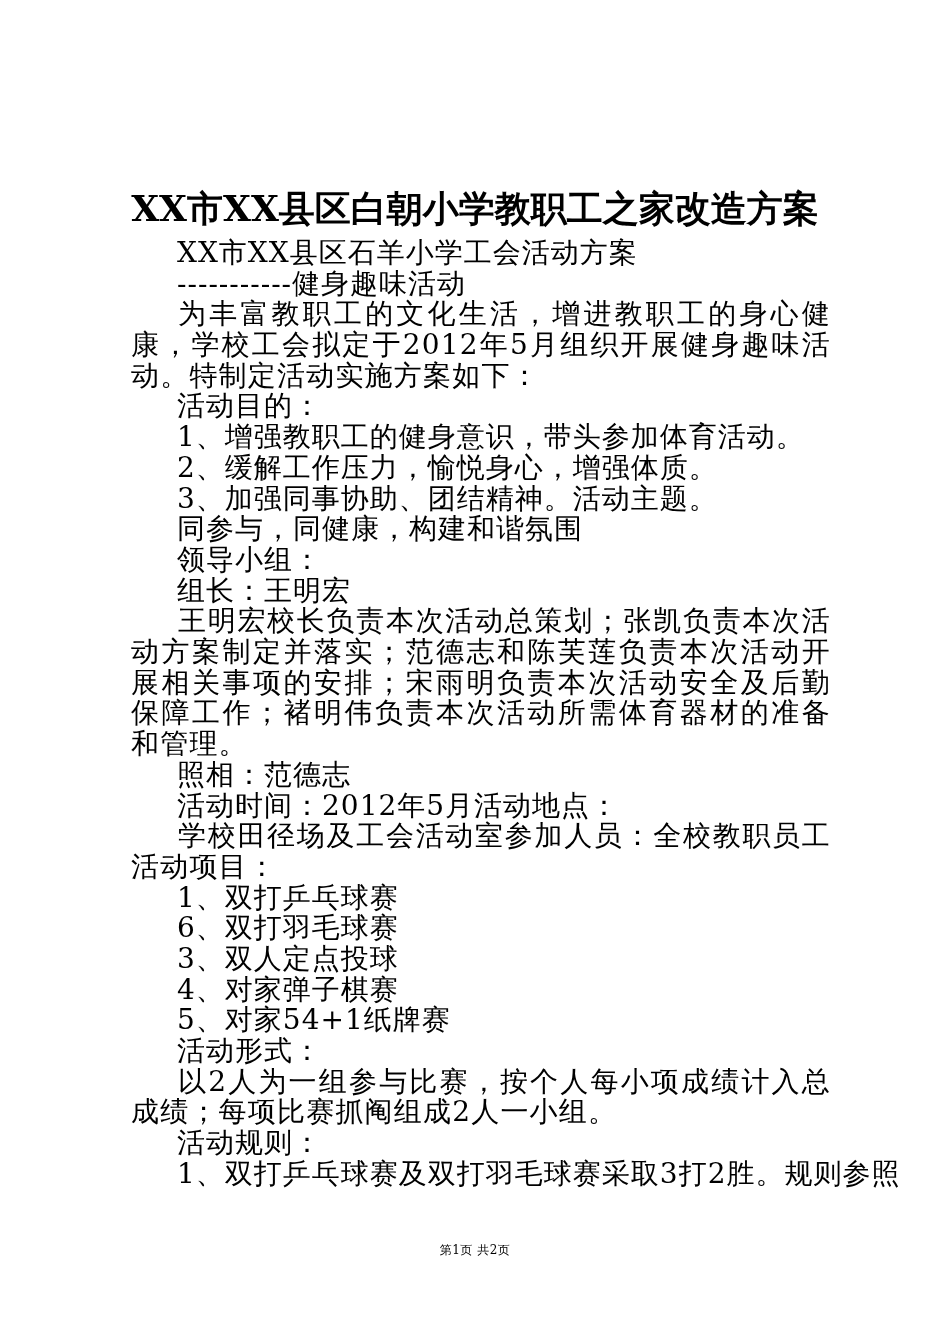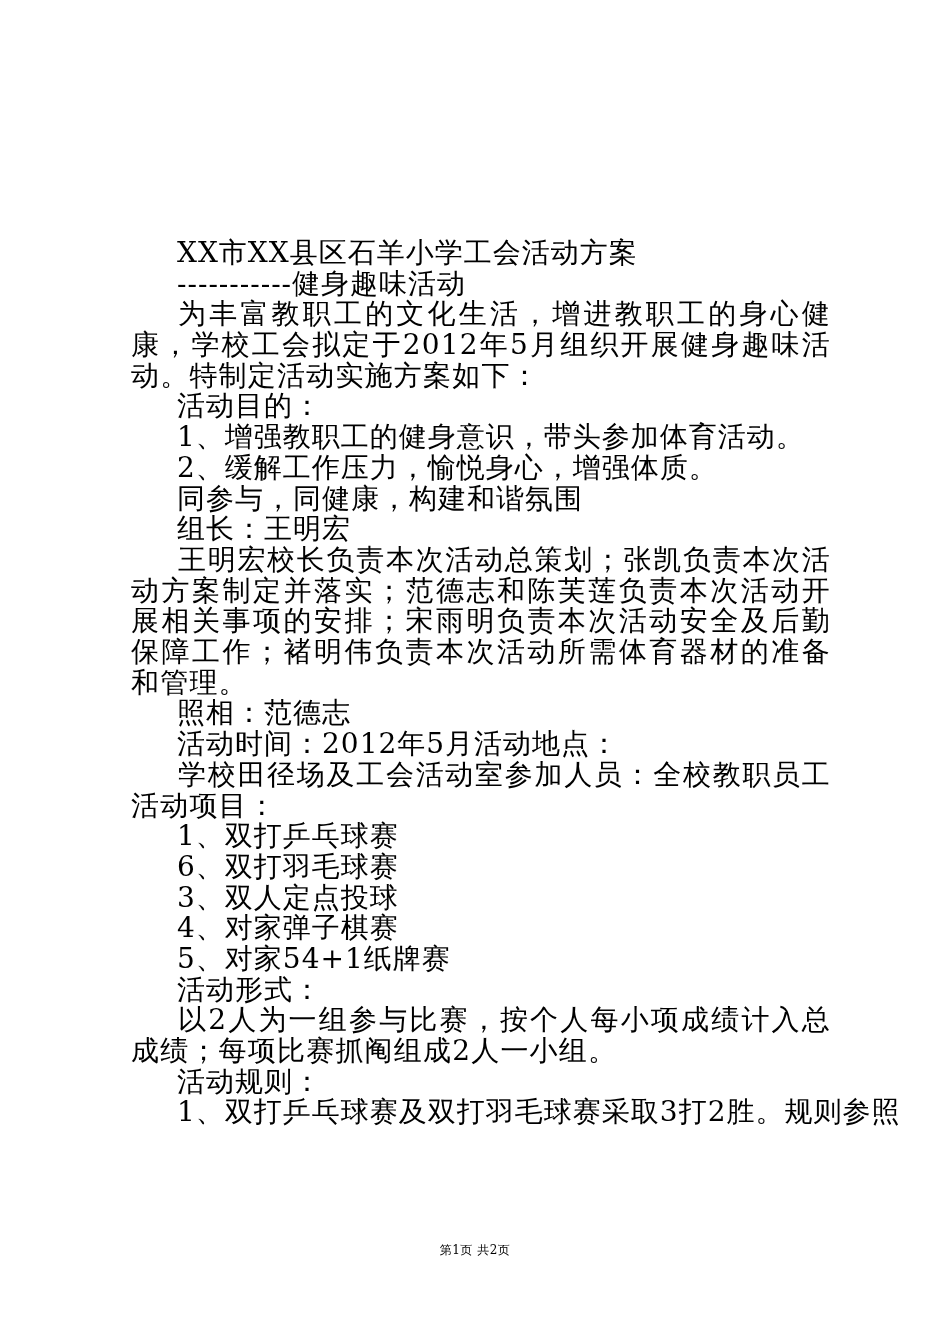--- a/index.html
+++ b/index.html
@@ -15,29 +15,32 @@
   .ind { padding-left: 46px; }
   .para { font-size: 28px; line-height: 30.7px; text-indent: 47px; letter-spacing: 1.2px;
           text-align: justify; width: 700px; word-break: break-all; }
   .footer { position: absolute; top: 1240px; left: 0; width: 950px; text-align: center;
             font-size: 12px; line-height: 20px; letter-spacing: 0.5px; }
 </style>
 </head>
 <body>
 
 <div class="page">
+  <div class="title">XX市XX县区白朝小学教职工之家改造方案</div>
 
   <div class="body">
     <div class="line ind">XX市XX县区石羊小学工会活动方案</div>
     <div class="line ind">-----------健身趣味活动</div>
     <div class="para">为丰富教职工的文化生活，增进教职工的身心健康，学校工会拟定于2012年5月组织开展健身趣味活动。特制定活动实施方案如下：</div>
     <div class="line ind">活动目的：</div>
     <div class="line ind">1、增强教职工的健身意识，带头参加体育活动。</div>
     <div class="line ind">2、缓解工作压力，愉悦身心，增强体质。</div>
+    <div class="line ind">3、加强同事协助、团结精神。活动主题。</div>
     <div class="line ind">同参与，同健康，构建和谐氛围</div>
+    <div class="line ind">领导小组：</div>
     <div class="line ind">组长：王明宏</div>
     <div class="para">王明宏校长负责本次活动总策划；张凯负责本次活动方案制定并落实；范德志和陈芙莲负责本次活动开展相关事项的安排；宋雨明负责本次活动安全及后勤保障工作；褚明伟负责本次活动所需体育器材的准备和管理。</div>
     <div class="line ind">照相：范德志</div>
     <div class="line ind">活动时间：2012年5月活动地点：</div>
     <div class="para">学校田径场及工会活动室参加人员：全校教职员工活动项目：</div>
     <div class="line ind">1、双打乒乓球赛</div>
     <div class="line ind">6、双打羽毛球赛</div>
     <div class="line ind">3、双人定点投球</div>
     <div class="line ind">4、对家弹子棋赛</div>
     <div class="line ind">5、对家54+1纸牌赛</div>

